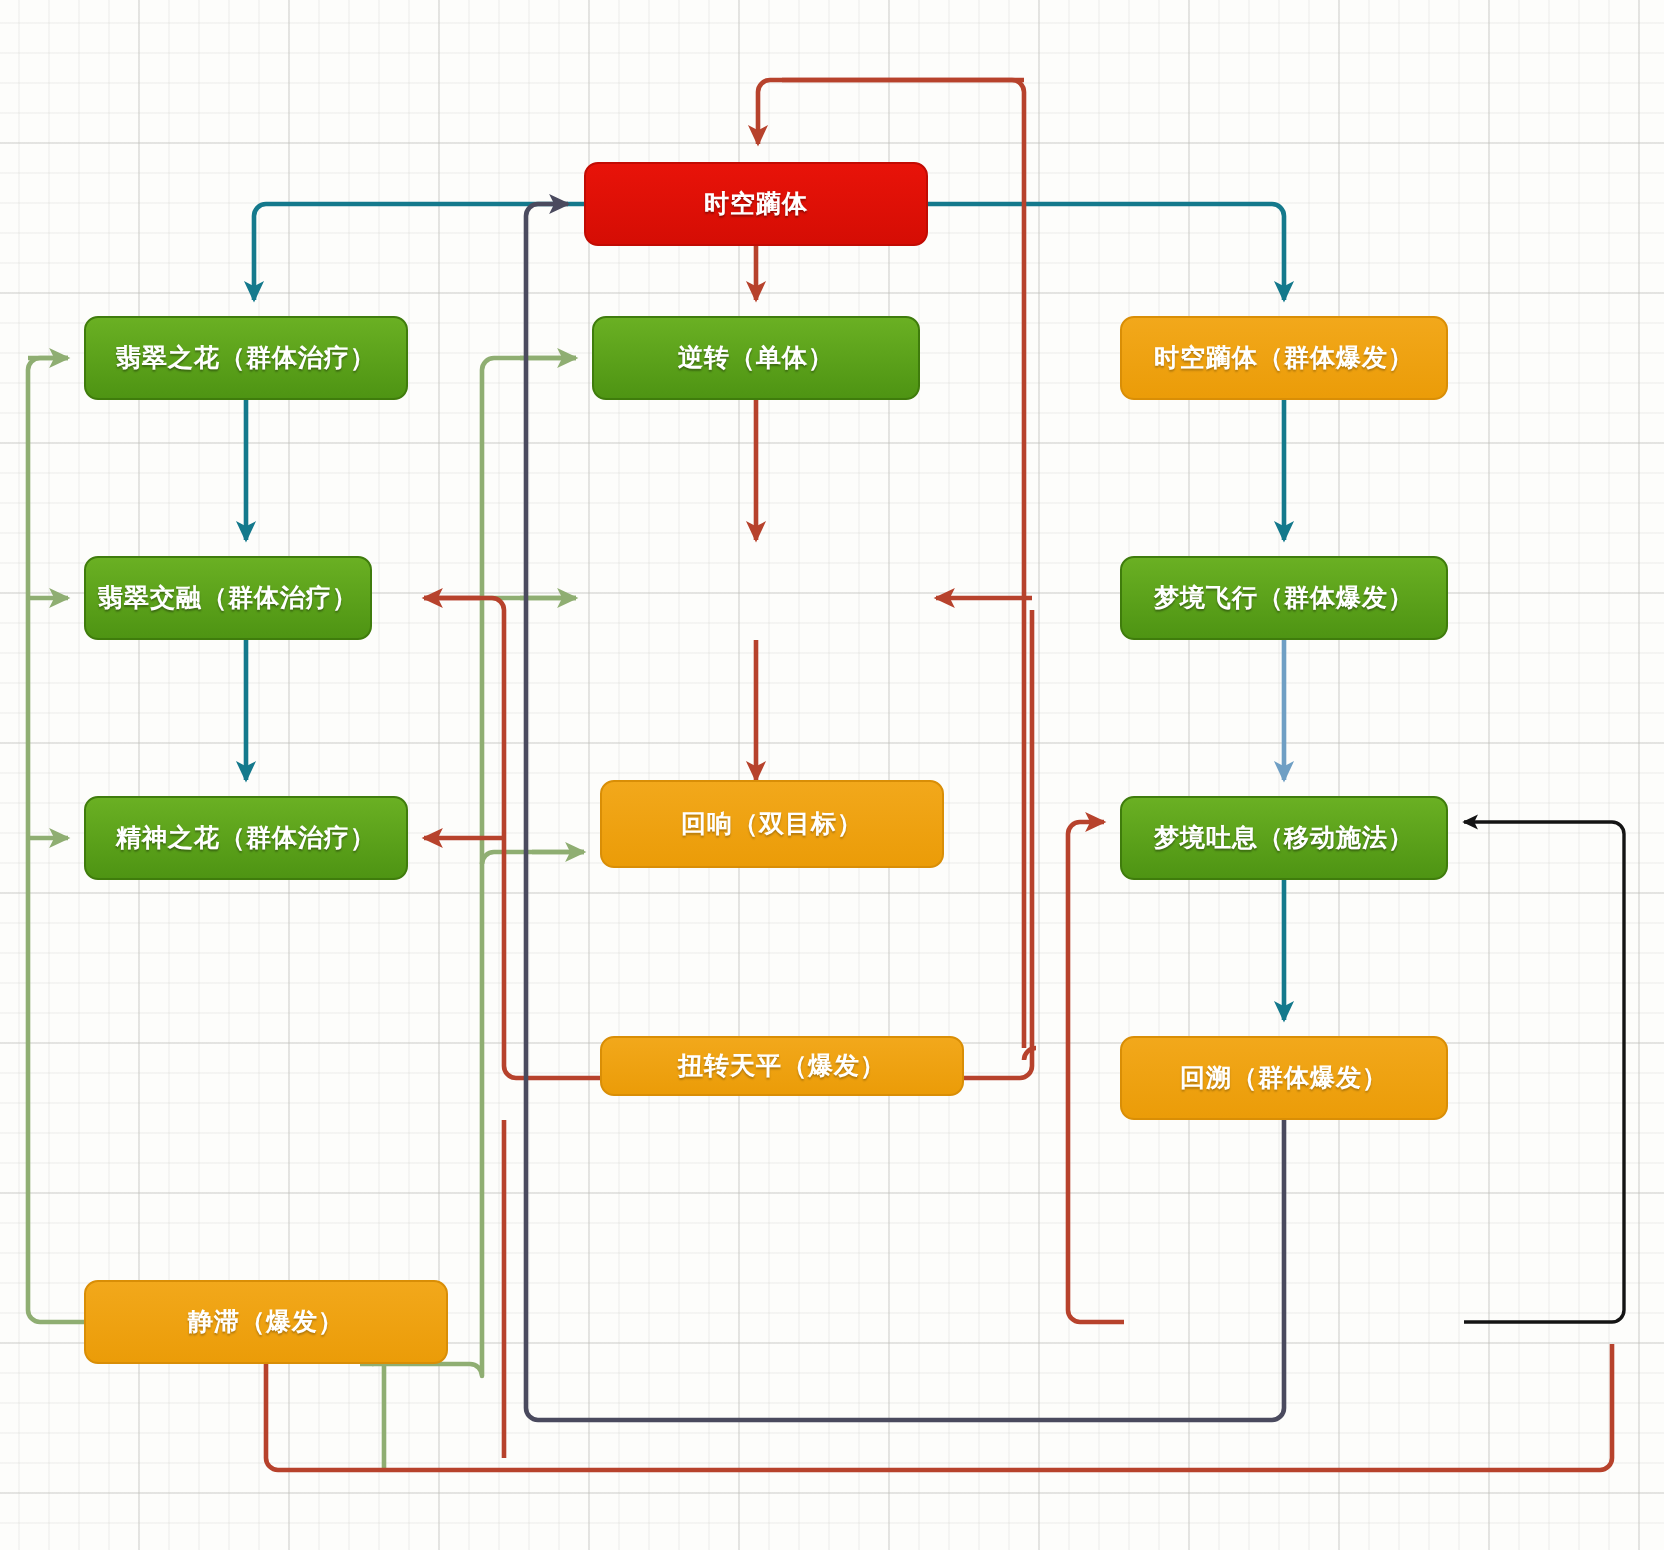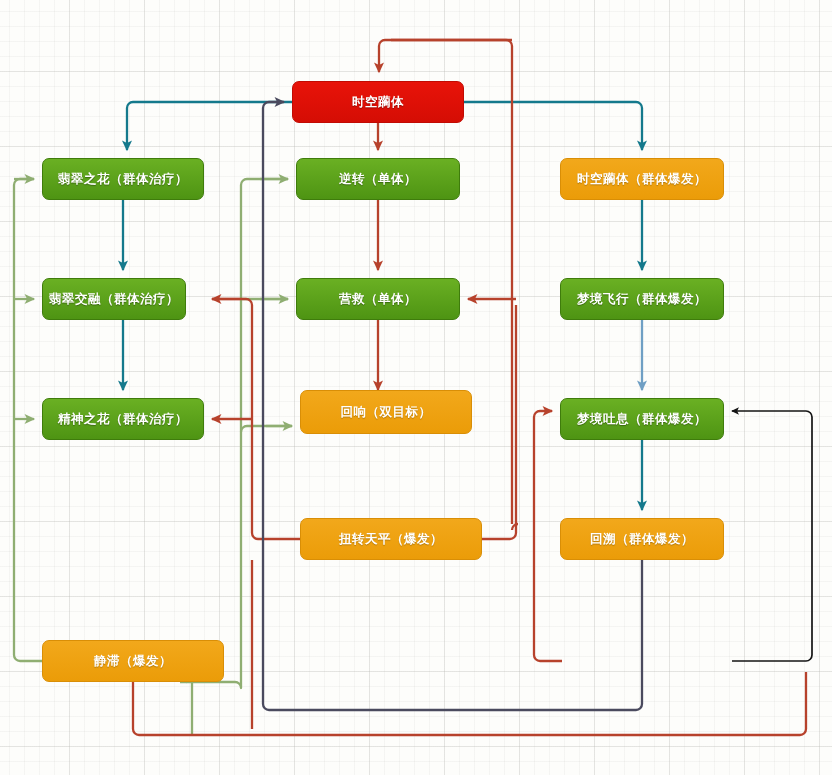--- a/index.html
+++ b/index.html
@@ -148,42 +148,39 @@
   </div>
 
   <div class="node n-green" style="left:42px;top:398px;width:162px;height:42px;">
     <span>精神之花（群体治疗）</span>
   </div>
 
   <div class="node n-green" style="left:296px;top:158px;width:164px;height:42px;">
     <span>逆转（单体）</span>
   </div>
 
-  <div class="node n-green" style="left:296px;top:278px;width:164px;height:42px;">
-    <span>营救（单体）</span>
-  </div>
 
   <div class="node n-orange" style="left:300px;top:390px;width:172px;height:44px;">
     <span>回响（双目标）</span>
   </div>
 
-  <div class="node n-orange" style="left:300px;top:518px;width:182px;height:42px;">
+  <div class="node n-orange" style="left:300px;top:518px;width:182px;height:30px;">
     <span>扭转天平（爆发）</span>
   </div>
 
   <div class="node n-orange" style="left:560px;top:158px;width:164px;height:42px;">
     <span>时空躏体（群体爆发）</span>
   </div>
 
   <div class="node n-green" style="left:560px;top:278px;width:164px;height:42px;">
     <span>梦境飞行（群体爆发）</span>
   </div>
 
   <div class="node n-green" style="left:560px;top:398px;width:164px;height:42px;">
-    <span>梦境吐息（群体爆发）</span>
+    <span>梦境吐息（移动施法）</span>
   </div>
 
   <div class="node n-orange" style="left:560px;top:518px;width:164px;height:42px;">
     <span>回溯（群体爆发）</span>
   </div>
 
   <div class="node n-orange" style="left:42px;top:640px;width:182px;height:42px;">
     <span>静滞（爆发）</span>
   </div>
 

